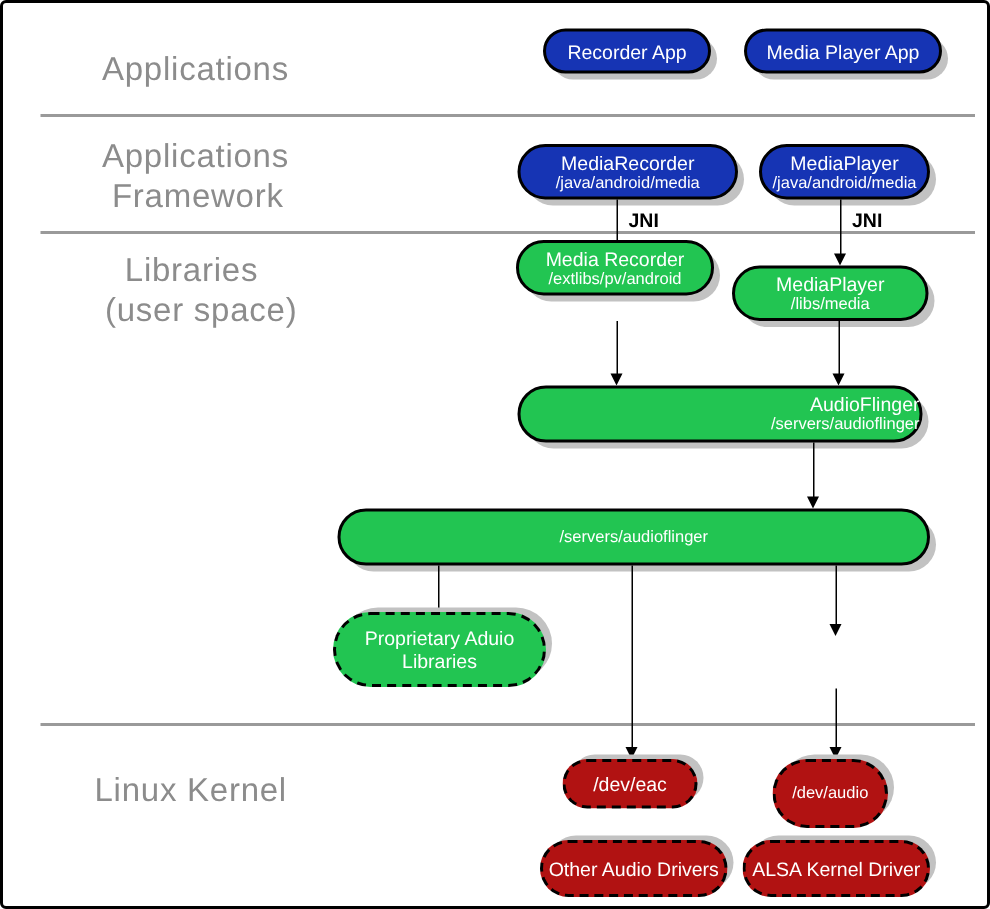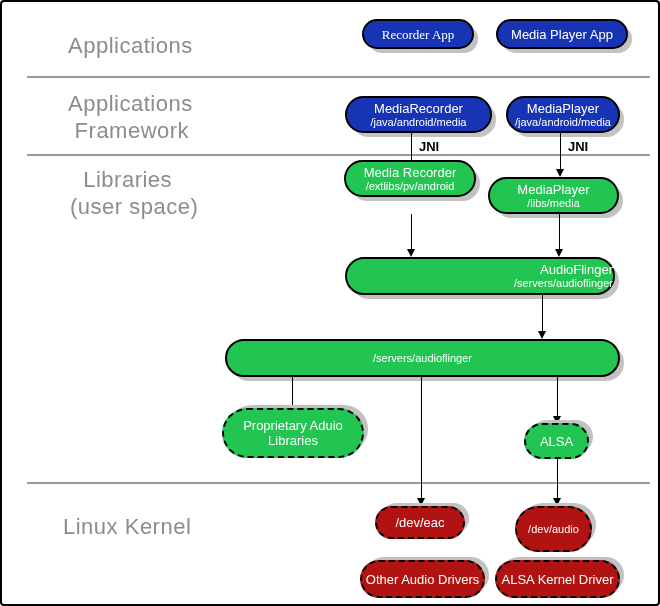--- a/index.html
+++ b/index.html
@@ -35,21 +35,21 @@
 
   <div class="layer-label" style="left:28px;top:30px;"><span>Applications</span></div>
   <div class="layer-label" style="left:28px;top:88px;"><span>Applications</span><br><span> Framework</span></div>
   <div class="layer-label" style="left:30px;top:164px;"><span>  Libraries</span><br><span>(user space)</span></div>
   <div class="layer-label" style="left:23px;top:511px;"><span>Linux Kernel</span></div>
 
   <div class="divider" style="left:25px;top:74px;width:623px;"></div>
   <div class="divider" style="left:25px;top:152px;width:623px;"></div>
   <div class="divider" style="left:25px;top:480px;width:623px;"></div>
 
-  <div class="pill round solid blue" style="left:360px;top:17px;width:112px;height:30px;font-family:Liberation Serif, serif;">
+  <div class="pill round solid blue" style="left:360px;top:17px;width:112px;height:30px;">
     <div class="t">Recorder App</div>
   </div>
   <div class="pill round solid blue" style="left:494px;top:17px;width:132px;height:30px;">
     <div class="t">Media Player App</div>
   </div>
 
   <div class="pill round solid blue" style="left:343px;top:94px;width:147px;height:37px;">
     <div class="t">MediaRecorder</div>
     <div class="p">/java/android/media</div>
   </div>
@@ -111,23 +111,20 @@
     </div>
   <div class="arrow" style="left:415px;top:375px;height:129px;">
       <div class="line"></div>
       <div class="head"></div>
     </div>
 
   <div class="pill round dashed green" style="left:220px;top:406px;width:142px;height:50px;">
     <div class="t">Proprietary Aduio</div>
     <div class="t">Libraries</div>
   </div>
-  <div class="pill round dashed green" style="left:522px;top:421px;width:65px;height:36px;">
-    <div class="t">ALSA</div>
-  </div>
 
   <div class="arrow" style="left:551px;top:457px;height:47px;">
       <div class="line"></div>
       <div class="head"></div>
     </div>
 
   <div class="pill round dashed red" style="left:373px;top:504px;width:90px;height:33px;">
     <div class="t">/dev/eac</div>
   </div>
   <div class="pill round dashed red" style="left:513px;top:504px;width:77px;height:46px;">

